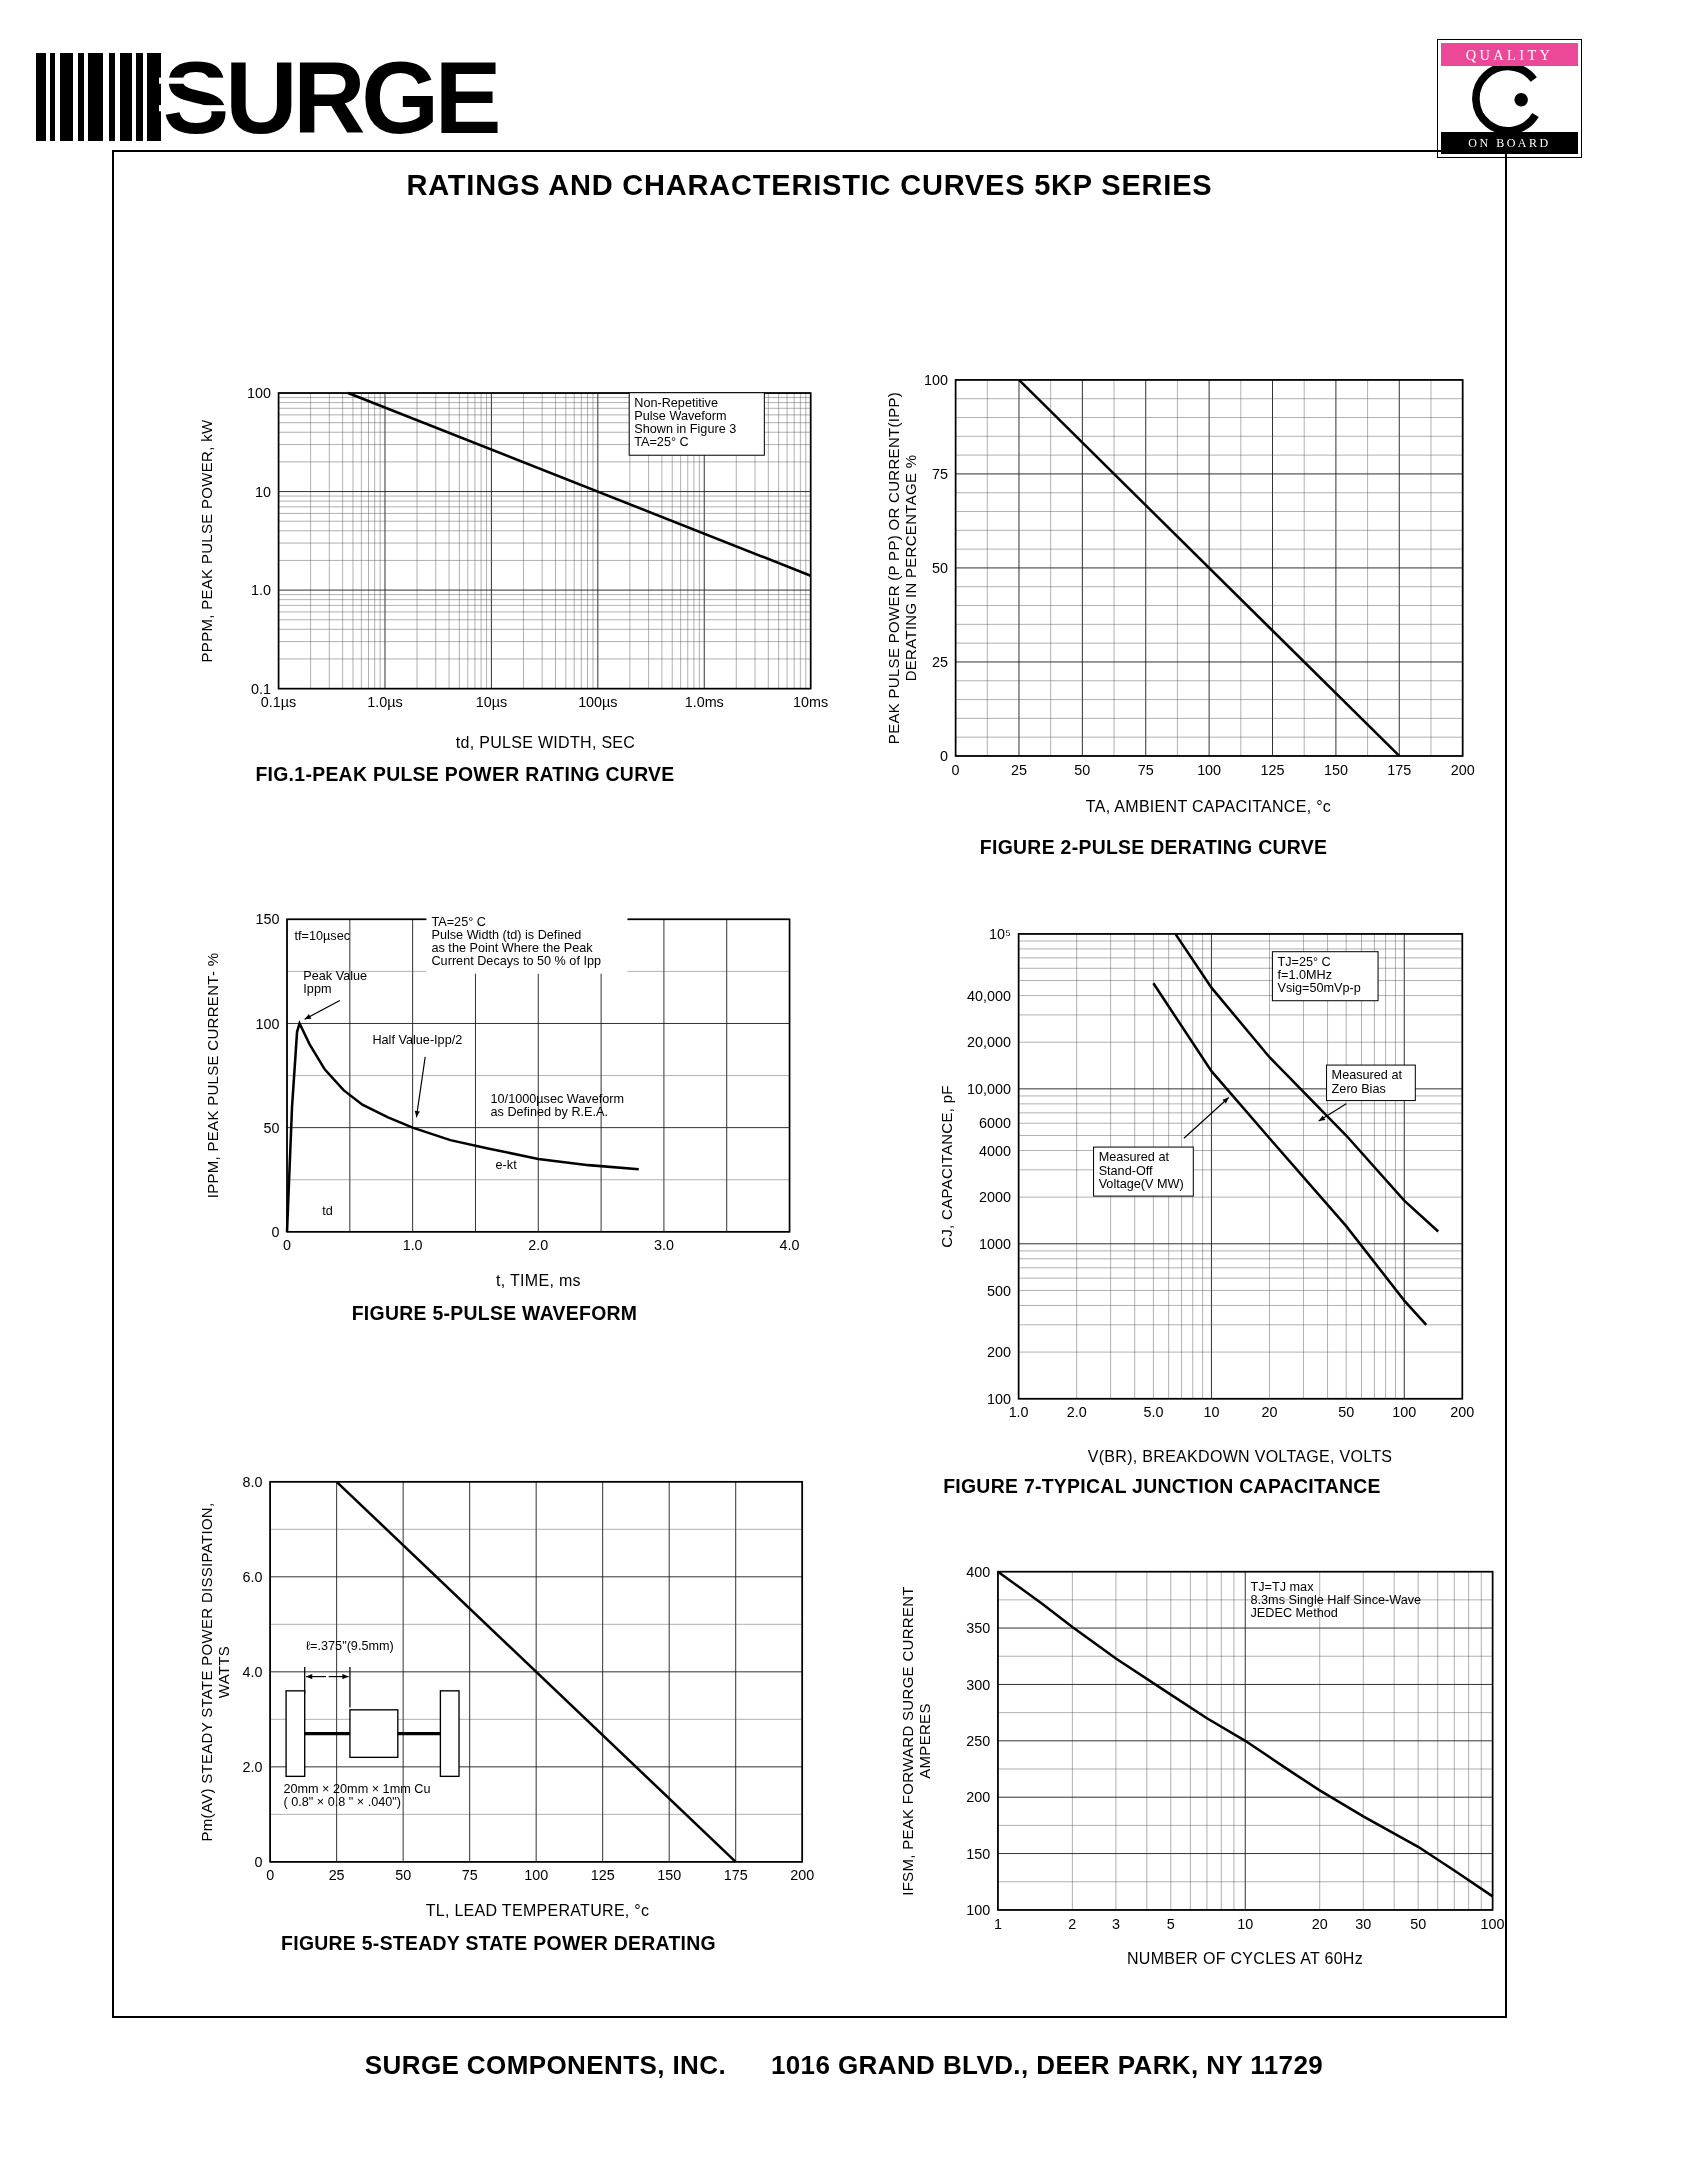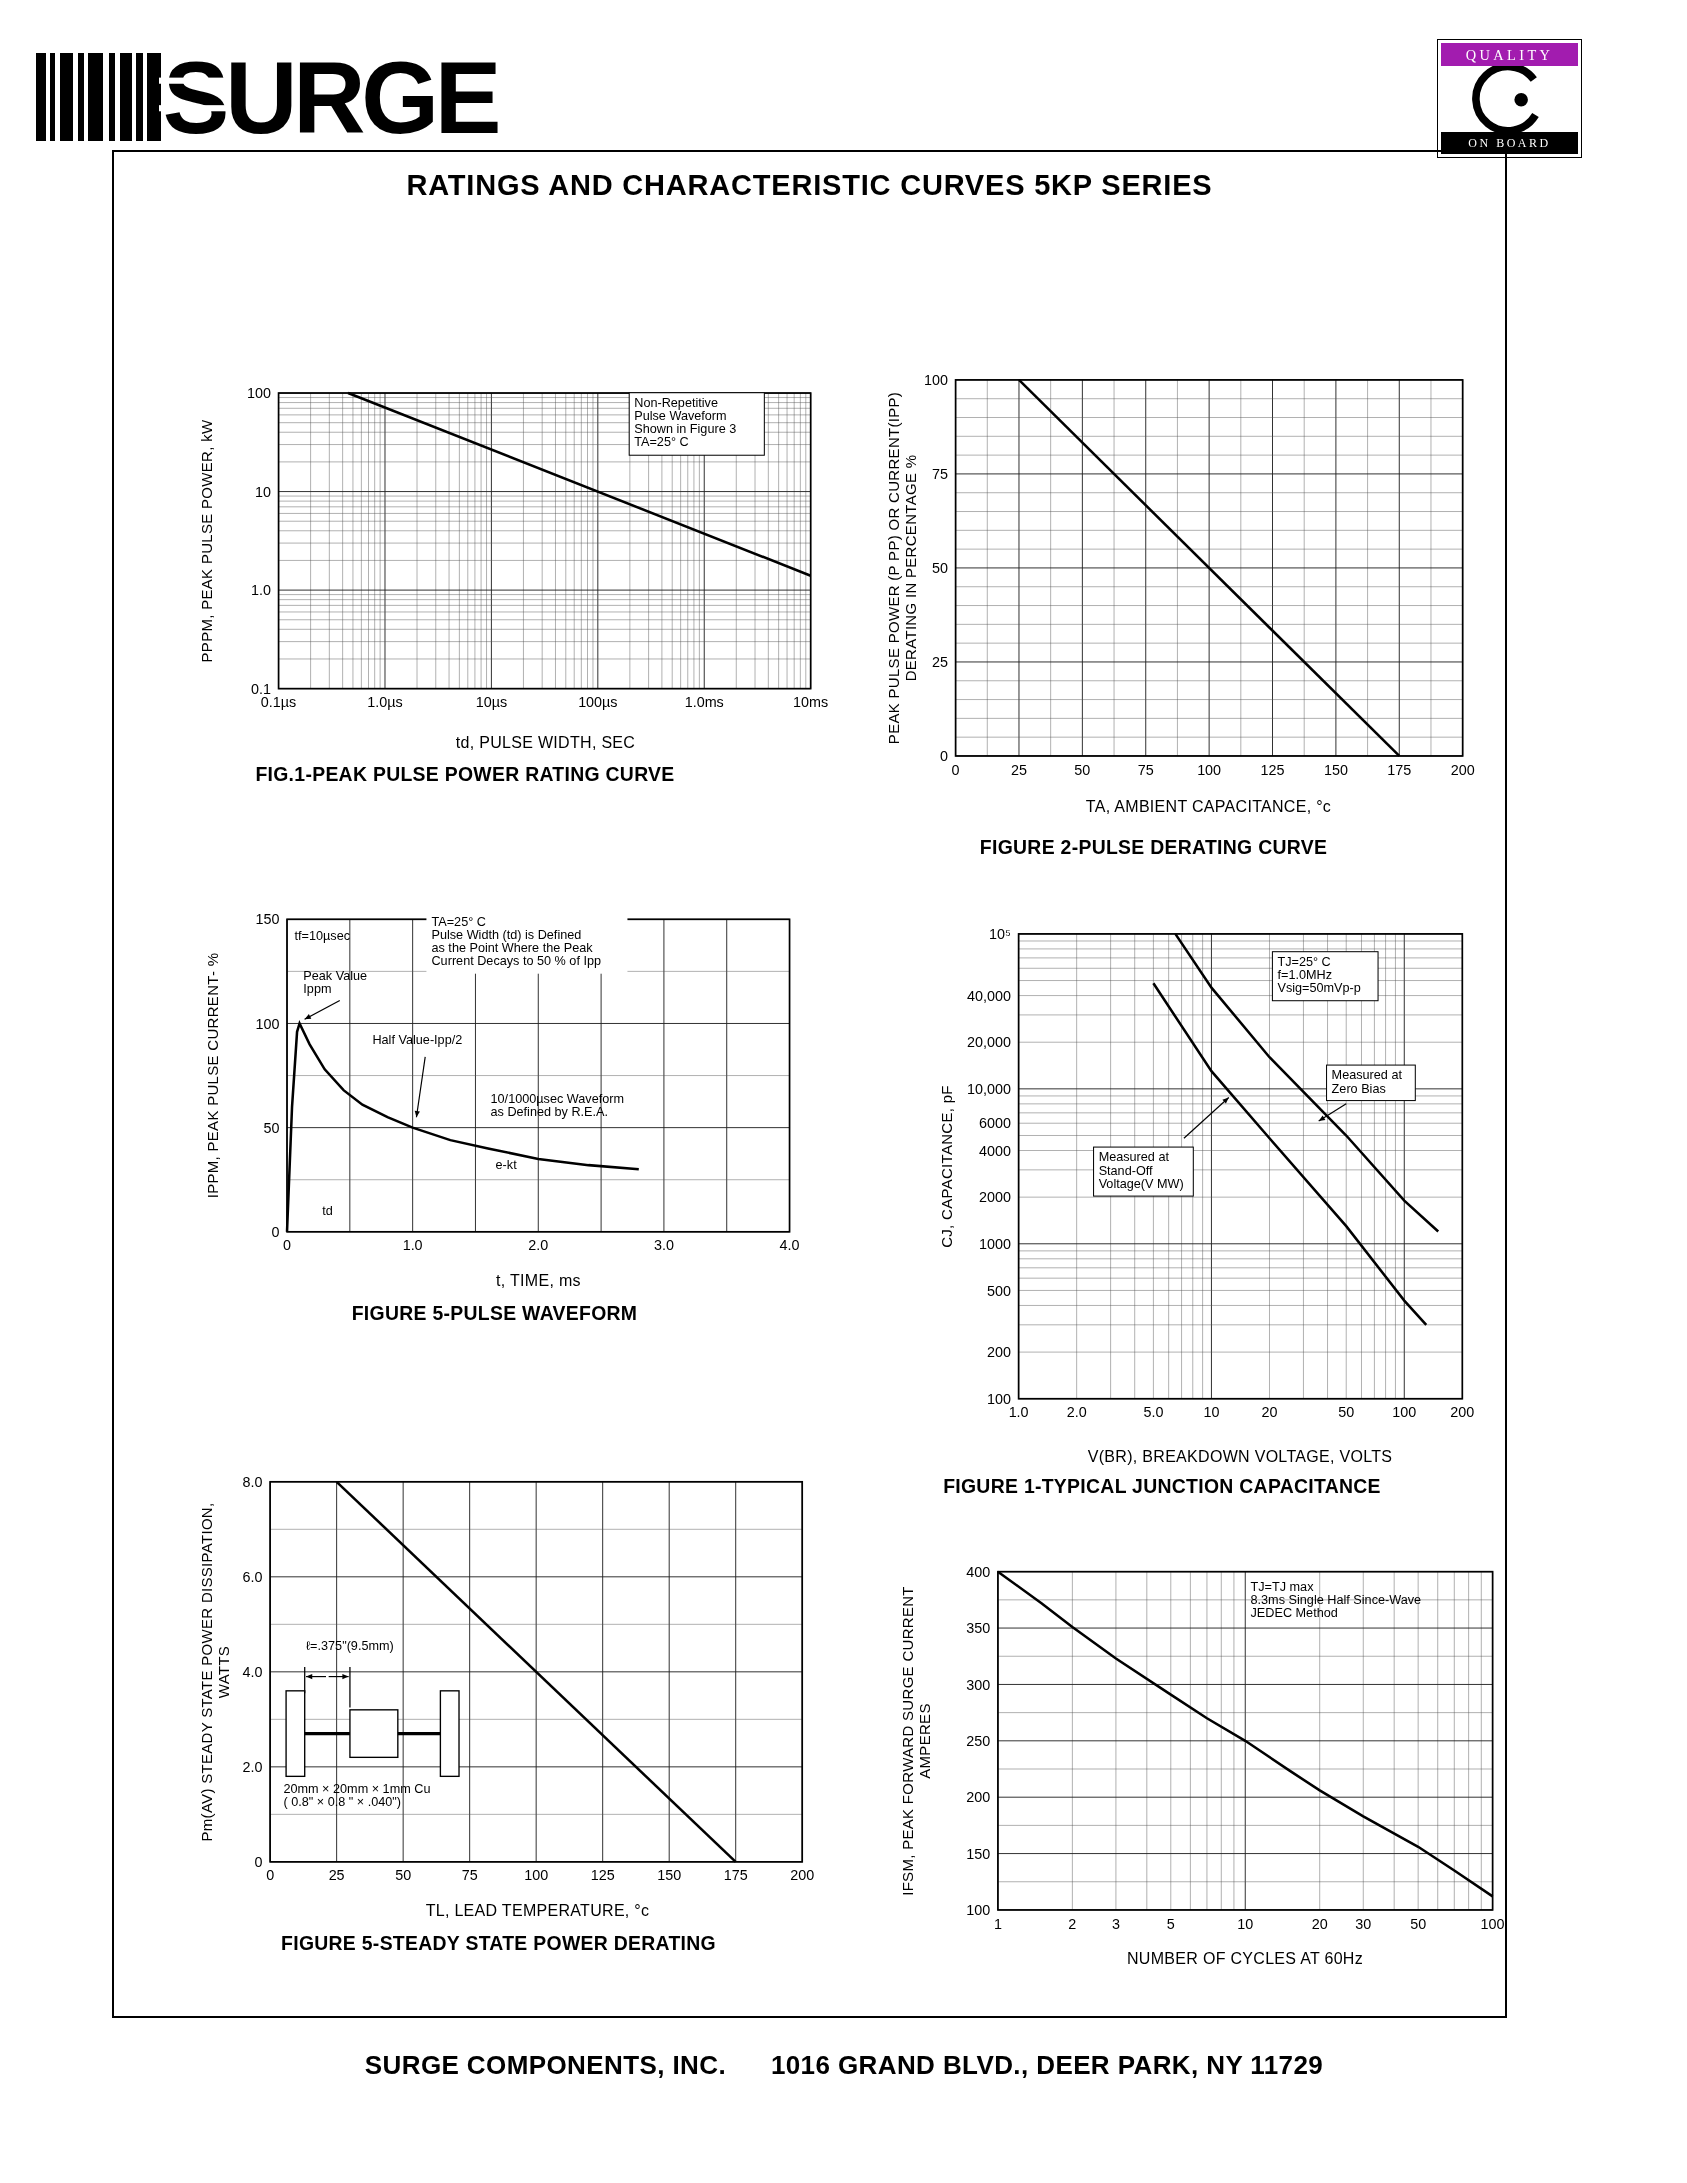--- a/index.html
+++ b/index.html
@@ -17,21 +17,21 @@
   .logo-word{font-weight:900;font-size:100px;line-height:88px;letter-spacing:-4.2px;
     font-family:"Liberation Sans",sans-serif;transform:scaleY(1.02);}
   .logo-s{position:relative;display:inline-block;}
   .logo-s::before,.logo-s::after{content:"";position:absolute;left:-4.2px;right:-1.7px;height:6px;background:#fff;}
   .logo-s::before{top:25px}
   .logo-s::after{top:52px}
 
   
   .quality-badge{position:absolute;left:1437px;top:39px;width:145px;border:1.7px solid #000;
     background:#fff;padding:3.4px;box-sizing:border-box;}
-  .q-top{background:#a21caf;color:#fff;font-family:"Liberation Serif",serif;font-size:14.4px;
+  .q-top{background:#ec4899;color:#fff;font-family:"Liberation Serif",serif;font-size:14.4px;
     letter-spacing:3.4px;text-align:center;padding:3.4px 0 2.5px;}
   .q-mid{height:66px;position:relative;background:#fff;}
   .q-bottom{background:#000;color:#fff;font-family:"Liberation Serif",serif;font-size:12px;
     letter-spacing:2.5px;text-align:center;padding:3.4px 0;}
 
   
   .main-box{position:absolute;left:112px;top:150px;width:1395px;height:1868px;
     border:2.5px solid #000;box-sizing:border-box;}
   .title{position:absolute;left:112px;top:169px;width:1395px;text-align:center;
     font-size:29px;font-weight:bold;letter-spacing:0.8px;}
@@ -393,21 +393,21 @@
         <rect x="464.35843907501373" y="175.20539593517117" width="105" height="42" fill="#fff" stroke="#000" stroke-width="1.2"></rect>
         <text x="470.35843907501373" y="192.20539593517117" class="ann" text-anchor="start"><tspan x="470.35843907501373" dy="0">Measured at</tspan><tspan x="470.35843907501373" dy="15.5">Zero Bias</tspan></text>
         <line x1="487.63477831979657" y1="221.10016905147694" x2="455.08394694657454" y2="241.39485692532008" stroke="#000" stroke-width="1.4"></line>
         <polygon fill="#000" points="455.08394694657454,241.39485692532008 459.6884552213789,234.85280040253934 462.984922848501,240.1400343094985"></polygon>
         <rect x="188.67977735849283" y="272.22886520891996" width="118" height="58" fill="#fff" stroke="#000" stroke-width="1.2"></rect>
         <text x="194.67977735849283" y="289.22886520891996" class="ann" text-anchor="start"><tspan x="194.67977735849283" dy="0">Measured at</tspan><tspan x="194.67977735849283" dy="15.5">Stand-Off</tspan><tspan x="194.67977735849283" dy="15.5">Voltage(V MW)</tspan></text>
         <line x1="295.60786320672713" y1="261.77243981447566" x2="348.67132744202706" y2="213.51151010580242" stroke="#000" stroke-width="1.4"></line>
         <polygon fill="#000" points="348.67132744202706,213.51151010580242 345.316301376472,220.7740027976711 341.12406490449496,216.16458910755946"></polygon>
       </svg>
     <div class="xtitle">V(BR), BREAKDOWN  VOLTAGE, VOLTS</div>
-    <div class="caption">FIGURE 1-TYPICAL JUNCTION CAPACITANCE</div>
+    <div class="caption">FIGURE 7-TYPICAL JUNCTION CAPACITANCE</div>
   </div>
 
   <div class="figure" id="fig5">
     <div class="ytitle">Pm(AV) STEADY STATE POWER DISSIPATION, WATTS</div>
     <svg width="625" height="431" viewBox="0 0 740 510">
         <line x1="70" y1="15" x2="70" y2="465" stroke="#222" stroke-width="1.1"></line>
         <line x1="148.75" y1="15" x2="148.75" y2="465" stroke="#222" stroke-width="1.1"></line>
         <line x1="227.5" y1="15" x2="227.5" y2="465" stroke="#222" stroke-width="1.1"></line>
         <line x1="306.25" y1="15" x2="306.25" y2="465" stroke="#222" stroke-width="1.1"></line>
         <line x1="385" y1="15" x2="385" y2="465" stroke="#222" stroke-width="1.1"></line>

